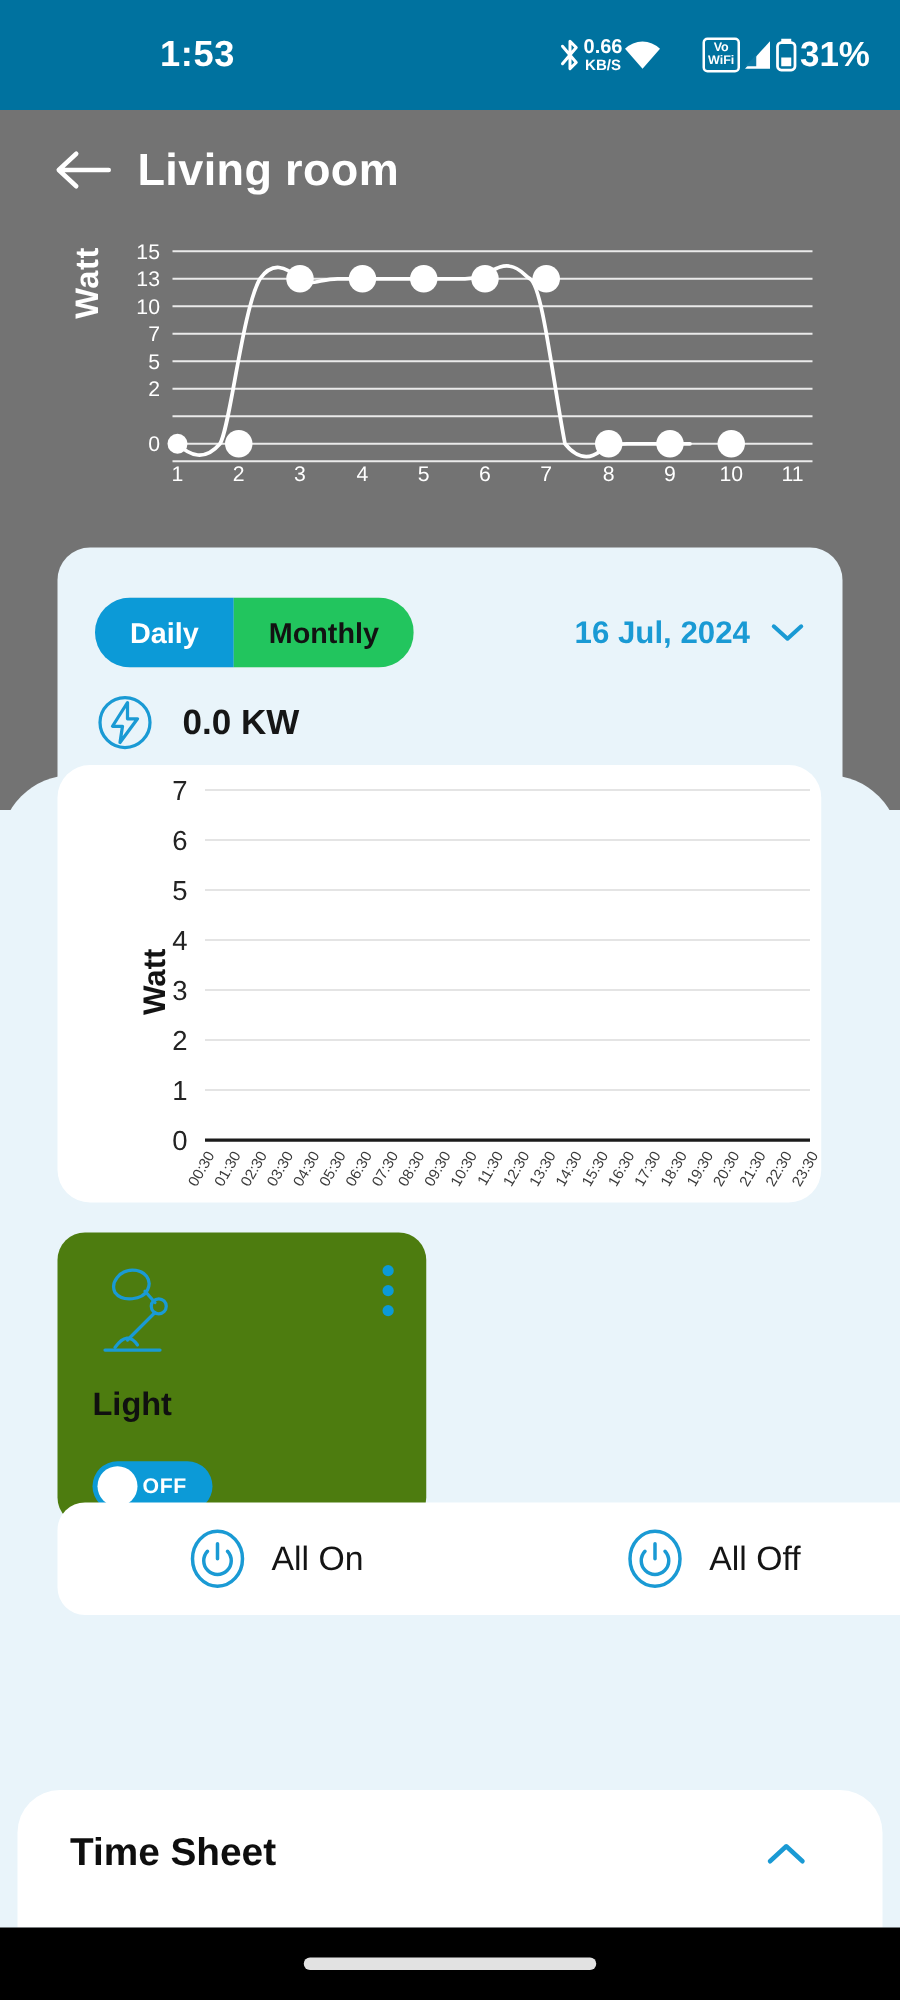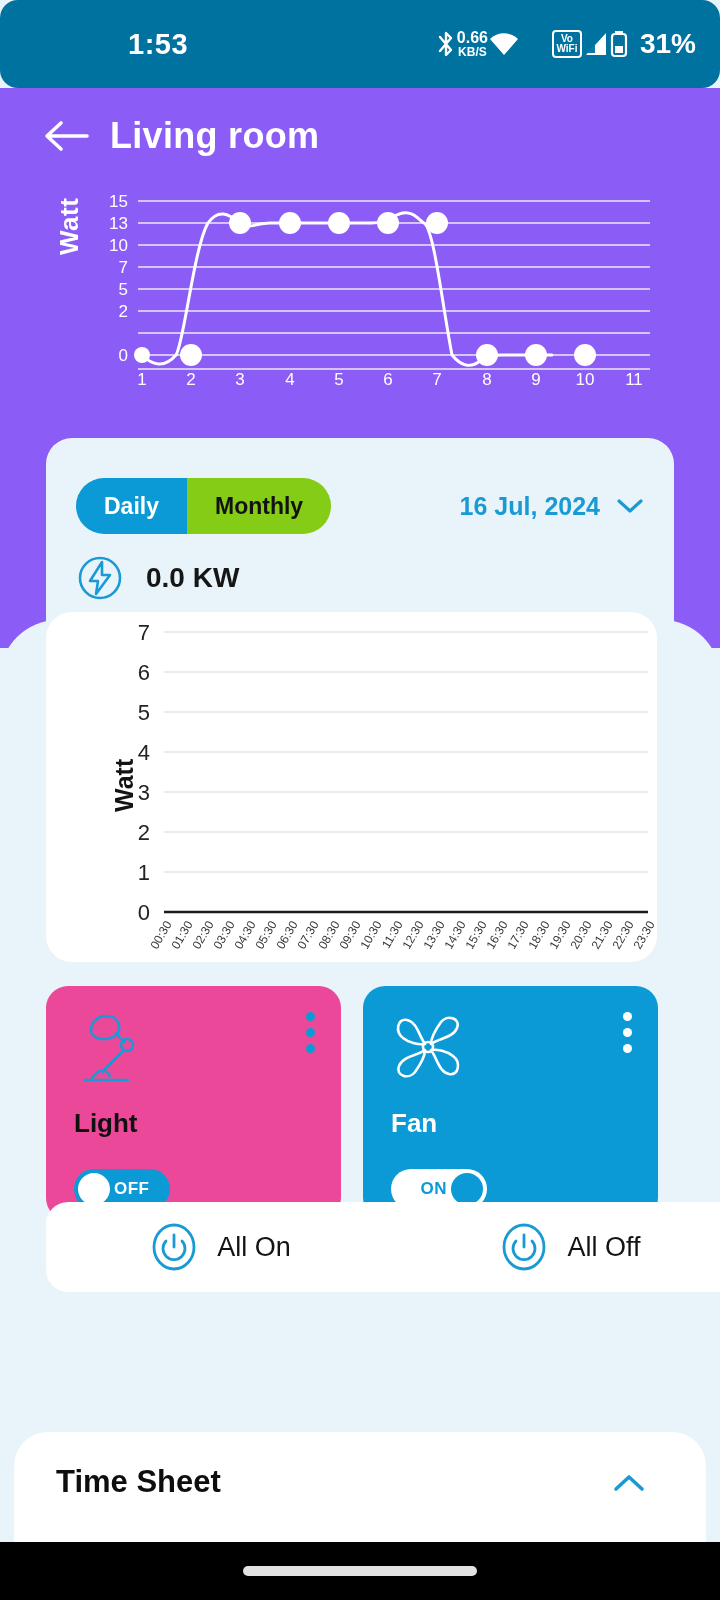--- a/index.html
+++ b/index.html
@@ -15,48 +15,47 @@
     background: #e9f4fa;
   }
 
   
   .statusbar {
     position: absolute; left: 0; top: 0;
     width: 720px; height: 88px;
     background: #00729f;
     display: flex; align-items: center;
     color: #ffffff;
-    border-radius: 18px;
   }
   .sb-time {
     margin-left: 128px;
     font-size: 29px; font-weight: 600; letter-spacing: .5px;
   }
   .sb-right {
     margin-left: auto; margin-right: 24px;
     display: flex; align-items: center; gap: 0;
   }
   .sb-net { display: flex; flex-direction: column; align-items: center; line-height: 1.0; }
   .sb-net .n1 { font-size: 16px; font-weight: 600; }
   .sb-net .n2 { font-size: 12px; font-weight: 600; }
-  .sb-batt { font-size: 28px; font-weight: 700; margin-left: 12px; }
+  .sb-batt { font-size: 28px; font-weight: 700; margin-left: 2px; }
   .vowifi {
     border: 2px solid #fff; border-radius: 4px;
     width: 30px; height: 28px;
     display: flex; flex-direction: column; align-items: center; justify-content: center;
     line-height: 1.0;
     margin-left: 32px;
   }
   .vowifi span { font-size: 10px; font-weight: 700; }
 
   
   .headerzone {
     position: absolute; left: 0; top: 88px;
     width: 720px; height: 560px;
-    background: #8b5cf6;
+    background: #737373;
   }
   .appbar {
     position: absolute; left: 0; top: 0;
     width: 720px; height: 96px;
     display: flex; align-items: center;
   }
   .back-btn {
     margin-left: 40px; width: 52px; height: 52px;
     display: flex; align-items: center; justify-content: center;
   }
@@ -102,21 +101,21 @@
   }
   .segmented {
     display: flex; border-radius: 30px; overflow: hidden;
     background: #e7e7e7; height: 56px;
   }
   .seg {
     display: flex; align-items: center; justify-content: center;
     padding: 0 28px; font-size: 23px; font-weight: 600;
   }
   .seg.active { background: #0c9ad7; color: #ffffff; }
-  .seg.inactive { background: #84cc16; color: #121212; }
+  .seg.inactive { background: #22c55e; color: #121212; }
   .date-group {
     margin-left: auto; display: flex; align-items: center; gap: 16px;
   }
   .date-text { color: #1a9ad4; font-size: 25px; font-weight: 600; }
   .kw-row {
     position: absolute; left: 30px; top: 116px;
     display: flex; align-items: center; gap: 22px;
   }
   .kw-text { font-size: 28px; font-weight: 700; color: #161616; }
 
@@ -140,21 +139,21 @@
     position: absolute; left: 46px; top: 986px;
     width: 628px; height: 234px;
     display: flex; gap: 22px;
   }
   .devcard {
     width: 295px; height: 234px;
     border-radius: 22px;
     position: relative;
     padding: 24px 26px;
   }
-  .devcard.light { background: #ec4899; }
+  .devcard.light { background: #4d7c0f; }
   .devcard.fan   { background: #0c9ad7; }
   .dots {
     position: absolute; right: 26px; top: 26px;
     display: flex; flex-direction: column; gap: 7px;
   }
   .dots i { display: block; width: 9px; height: 9px; border-radius: 50%; }
   .devcard.light .dots i { background: #0c9ad7; }
   .devcard.fan   .dots i { background: #ffffff; }
   .dev-name {
     position: absolute; left: 28px; top: 122px;
@@ -415,41 +414,20 @@
           <i></i>
           <i></i>
         </div>
       <div class="dev-name">Light</div>
       <div class="toggle off">
         <div class="knob"></div>
         <div class="tlabel">OFF</div>
       </div>
     </div>
 
-    <div class="devcard fan">
-      <svg width="80" height="78" viewBox="0 0 80 78">
-        <g fill="none" stroke="#ffffff" stroke-width="2.6" stroke-linejoin="round">
-          <path d="M36 34 C30 26 28 12 18 10 C8 8 6 22 14 28 C20 33 30 35 36 34 Z"></path>
-          <path d="M42 34 C50 28 64 28 68 18 C72 8 58 4 52 12 C47 19 42 28 42 34 Z"></path>
-          <path d="M42 40 C48 48 50 62 60 64 C70 66 72 52 64 46 C58 41 48 39 42 40 Z"></path>
-          <path d="M36 40 C28 46 14 46 10 56 C6 66 20 70 26 62 C31 55 36 46 36 40 Z"></path>
-        </g>
-        <circle cx="39" cy="37" r="5" fill="none" stroke="#ffffff" stroke-width="2.6"></circle>
-      </svg>
-      <div class="dots">
-          <i></i>
-          <i></i>
-          <i></i>
-        </div>
-      <div class="dev-name">Fan</div>
-      <div class="toggle on">
-        <div class="tlabel">ON</div>
-        <div class="knob"></div>
-      </div>
-    </div>
   </div>
 
   <div class="allbar">
     <div class="allbtn">
       <svg width="46" height="50" viewBox="0 0 46 50">
         <ellipse cx="23" cy="25" rx="20" ry="22" fill="none" stroke="#1a9ad4" stroke-width="2.8"></ellipse>
         <path d="M23 13 L23 25" fill="none" stroke="#1a9ad4" stroke-width="2.8" stroke-linecap="round"></path>
         <path d="M15 19 A11 11 0 1 0 31 19" fill="none" stroke="#1a9ad4" stroke-width="2.8" stroke-linecap="round"></path>
       </svg>
       <span>All On</span>

